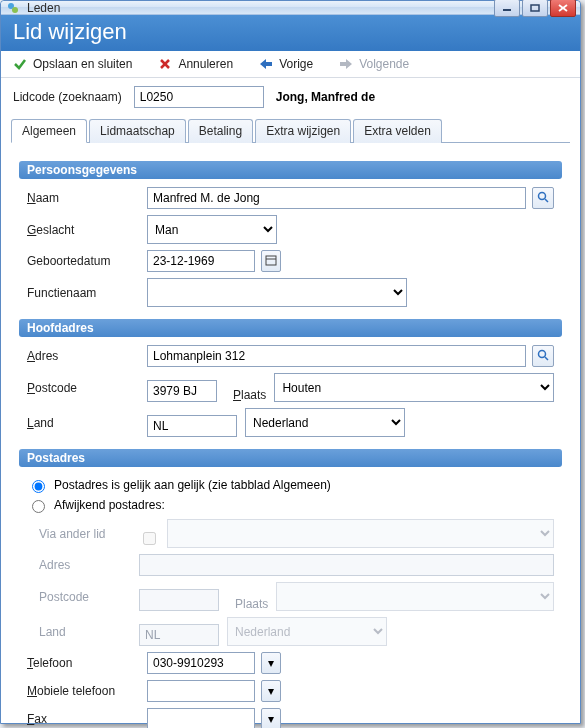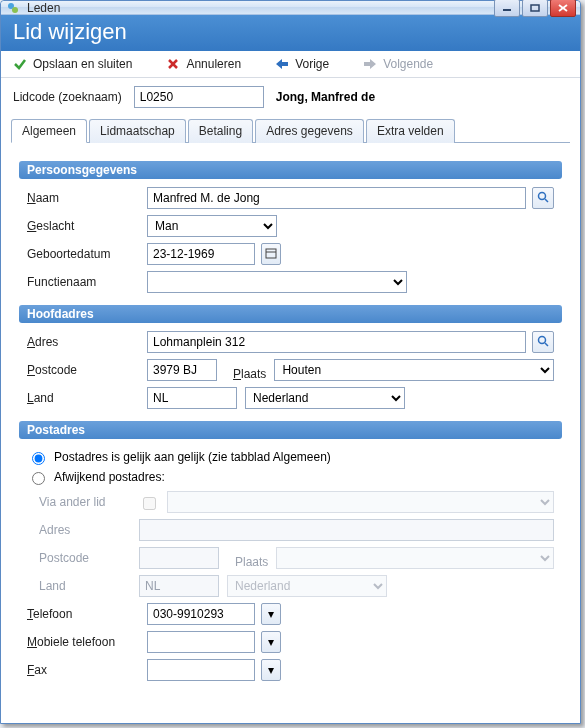--- a/index.html
+++ b/index.html
@@ -56,21 +56,21 @@
   }
   .header-bar {
     background: linear-gradient(to bottom,#4b8fd4 0%, #3579c3 100%);
     color: #fff;
     font-size: 22px;
     padding: 4px 12px 6px;
   }
   .toolbar {
     display: flex;
     align-items: center;
-    gap: 34px;
+    gap: 26px;
     padding: 6px 12px;
     background: #fff;
     border-bottom: 1px solid #d7dce4;
   }
   .tbtn {
     display: flex; align-items: center; gap: 6px;
     color: #222;
     cursor: pointer;
   }
   .tbtn.disabled { color: #9aa1ae; cursor: default; }
@@ -134,21 +134,21 @@
     display: grid;
     grid-template-columns: 120px 1fr;
     row-gap: 6px;
     padding: 0 16px 6px 16px;
     align-items: center;
   }
   .field-wrap { display: flex; align-items: center; gap: 6px; }
   .input.full { flex: 1; }
   .select {
     border: 1px solid #8fa3bf;
-    height: 22px;
+    height: 29px;
     font-size: 12px;
     background: #fff;
     padding: 1px 3px;
   }
   .icon-btn {
     width: 22px; height: 22px;
     border: 1px solid #8fa3bf;
     background: linear-gradient(to bottom,#f5f8fd,#e2ebf6);
     display: flex; align-items: center; justify-content: center;
     border-radius: 2px;
@@ -242,21 +242,21 @@
   <div class="lidcode-row">
     <span class="label">Lidcode (zoeknaam)</span>
     <input class="input" style="width: 130px;" value="L0250">
     <span class="bold">Jong, Manfred de</span>
   </div>
 
   <div class="tabs">
     <div class="tab active">Algemeen</div>
     <div class="tab">Lidmaatschap</div>
     <div class="tab">Betaling</div>
-    <div class="tab">Adres gegevens</div>
+    <div class="tab">Extra wijzigen</div>
     <div class="tab">Extra velden</div>
   </div>
 
   <div class="tab-panel">
 
     <div class="section-header">Persoonsgegevens</div>
     <div class="form-grid">
       <span class="label underline-first">Naam</span>
       <div class="field-wrap">
         <input class="input full" value="Manfred M. de Jong" style="">

